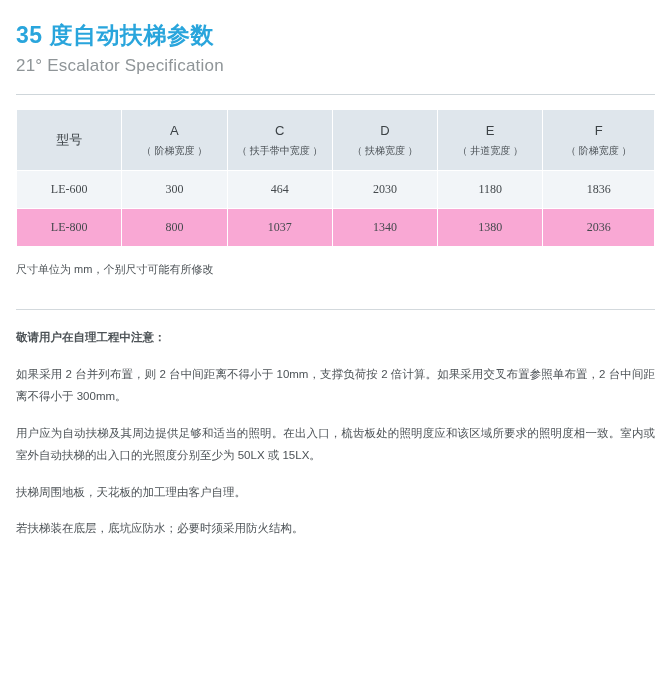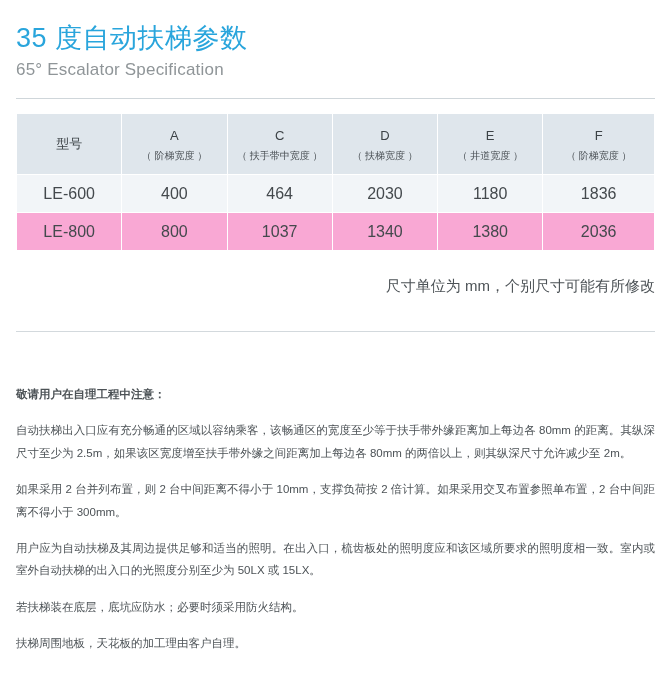--- a/index.html
+++ b/index.html
@@ -19,22 +19,22 @@
     width: 671px;
     height: 684px;
     box-sizing: border-box;
     padding: 0 16px;
   }
   
   .header {
     padding-top: 22px;
   }
   .title-cn {
-    font-size: 27px;
-    font-weight: 400;
+    font-size: 23px;
+    font-weight: 700;
     color: #29a5dc;
     letter-spacing: 0.5px;
     line-height: 1.2;
     margin: 0 0 6px 0;
   }
   .title-en {
     font-size: 17px;
     font-weight: 400;
     color: #8f9598;
     letter-spacing: 0.2px;
@@ -74,49 +74,48 @@
     color: #3c4246;
   }
   .spec-table thead th .hdr-sub {
     display: block;
     font-size: 10px;
     color: #4a5055;
     margin-top: 2px;
   }
   .spec-table thead th.model-col {
     font-size: 13px;
-    font-family: Liberation Mono, monospace;
   }
   .spec-table tbody td {
     background: #f2f5f8;
-    font-size: 16px;
+    font-size: 12px;
     color: #44494d;
     height: 33px;
     padding: 2px;
+    font-family: Liberation Serif, serif;
   }
   .spec-table tbody tr.alt td {
     background: #f9a8d4;
   }
   
   .table-notes {
-    margin-top: 21px;
-    font-size: 15px;
+    margin-top: 12px;
+    font-size: 11px;
     color: #4c5256;
     line-height: 1.9;
-    text-align: right;
   }
   
   .mid-rule {
     margin-top: 30px;
     border-top: 1px solid #d3d9dd;
     height: 0;
   }
   
   .attention {
-    margin-top: 51px;
+    margin-top: 16px;
   }
   .attention-title {
     font-size: 13.5px;
     font-weight: bold;
     color: #2f3538;
     margin: 0 0 18px 0;
   }
   .attention p {
     margin: 0 0 14px 0;
     font-size: 11.5px;
@@ -125,21 +124,21 @@
     text-align: justify;
   }
 </style>
 </head>
 <body>
 
 <div class="page">
 
   <div class="header">
     <h1 class="title-cn">35 度自动扶梯参数</h1>
-    <h2 class="title-en">65° Escalator Specification</h2>
+    <h2 class="title-en">21° Escalator Specification</h2>
     <div class="header-rule"></div>
   </div>
 
   <table class="spec-table">
     <colgroup>
       <col style="width:16.5%">
       <col style="width:16.5%">
       <col style="width:16.5%">
       <col style="width:16.5%">
       <col style="width:16.5%">
@@ -168,21 +167,21 @@
         </th>
         <th>
           <span class="hdr-main">F</span>
           <span class="hdr-sub">（ 阶梯宽度 ）</span>
         </th>
       </tr>
     </thead>
     <tbody>
       <tr>
         <td>LE-600</td>
-        <td>400</td>
+        <td>300</td>
         <td>464</td>
         <td>2030</td>
         <td>1180</td>
         <td>1836</td>
       </tr>
       <tr class="alt">
         <td>LE-800</td>
         <td>800</td>
         <td>1037</td>
         <td>1340</td>
@@ -193,21 +192,20 @@
   </table>
 
   <div class="table-notes">
     <div>尺寸单位为 mm，个别尺寸可能有所修改</div>
   </div>
 
   <div class="mid-rule"></div>
 
   <div class="attention">
     <p class="attention-title">敬请用户在自理工程中注意：</p>
-    <p>自动扶梯出入口应有充分畅通的区域以容纳乘客，该畅通区的宽度至少等于扶手带外缘距离加上每边各 80mm 的距离。其纵深尺寸至少为 2.5m，如果该区宽度增至扶手带外缘之间距离加上每边各 80mm 的两倍以上，则其纵深尺寸允许减少至 2m。</p>
     <p>如果采用 2 台并列布置，则 2 台中间距离不得小于 10mm，支撑负荷按 2 倍计算。如果采用交叉布置参照单布置，2 台中间距离不得小于 300mm。</p>
     <p>用户应为自动扶梯及其周边提供足够和适当的照明。在出入口，梳齿板处的照明度应和该区域所要求的照明度相一致。室内或室外自动扶梯的出入口的光照度分别至少为 50LX 或 15LX。</p>
+    <p>扶梯周围地板，天花板的加工理由客户自理。</p>
     <p>若扶梯装在底层，底坑应防水；必要时须采用防火结构。</p>
-    <p>扶梯周围地板，天花板的加工理由客户自理。</p>
 
   </div>
 
 </div>
 
 </body></html>

